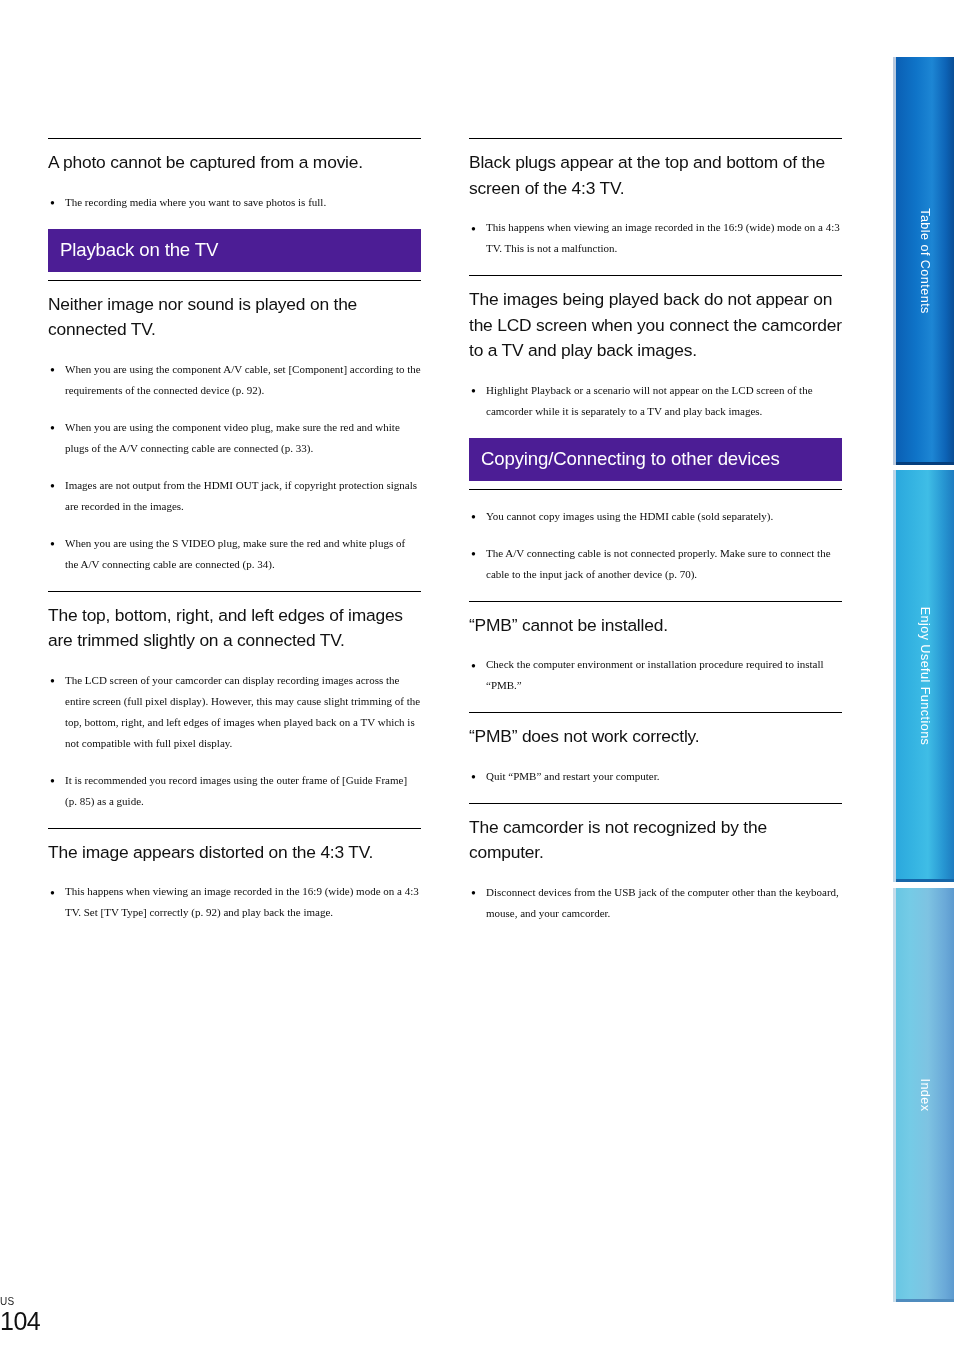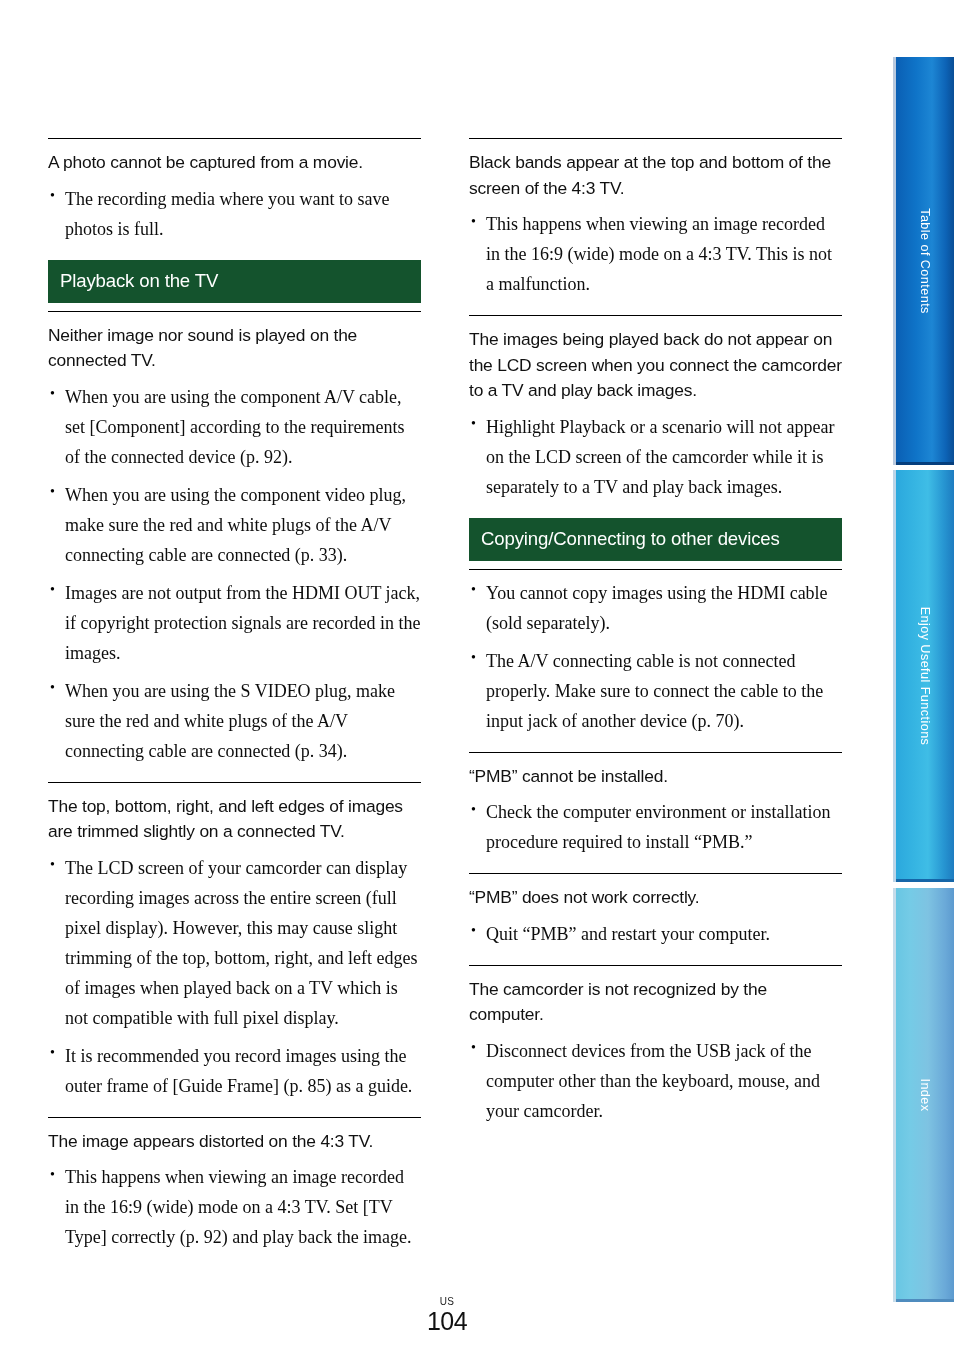--- a/index.html
+++ b/index.html
@@ -59,40 +59,40 @@
   }
 
   
   ul.blist {
     list-style: none;
     margin: 0 0 16px 0;
     padding: 0;
   }
   ul.blist li {
     font-family: "Liberation Serif", serif;
-    font-size: 18px;
-    line-height: 30px;
+    font-size: 11px;
+    line-height: 21px;
     color: #0d0d0d;
     position: relative;
     padding-left: 17px;
-    margin: 8px 0 0 0;
+    margin: 16px 0 0 0;
   }
   ul.blist li::before {
     content: "\2022";
     position: absolute;
     left: 2px;
     top: -0.5px;
     font-size: 14px;
     line-height: 25.2px;
     color: #000000;
   }
 
   
   .section-bar {
-    background: #14532d;
+    background: #4c1d95;
     color: #ffffff;
     font-family: "Liberation Sans", sans-serif;
     font-size: 18.6px;
     line-height: 29px;
     font-weight: 400;
     letter-spacing: -0.15px;
     padding: 6px 0 8px 12px;
     margin: 14px 0 8px 0;
     box-sizing: border-box;
   }
@@ -144,21 +144,21 @@
     border-left-color: #c6dcea;
     box-shadow: inset 0 -3px 0 #4f8cbe;
   }
 
   
   .footer {
     position: absolute;
     left: 0;
     top: 1296px;
     width: 894px;
-    text-align: center;
+    text-align: left;
   }
   .footer .us {
     font-family: "Liberation Sans", sans-serif;
     font-size: 10px;
     color: #222222;
     letter-spacing: 0.4px;
     display: block;
     line-height: 11px;
   }
   .footer .pno {
@@ -199,21 +199,21 @@
           <li>It is recommended you record images using the outer frame of [Guide Frame] (p. 85) as a guide.</li>
         </ul>
         <hr class="rule">
         <div class="qhead">The image appears distorted on the 4:3 TV.</div>
         <ul class="blist">
           <li>This happens when viewing an image recorded in the 16:9 (wide) mode on a 4:3 TV. Set [TV Type] correctly (p. 92) and play back the image.</li>
         </ul>
       </div>
     <div class="col col-right" id="col-right">
         <hr class="rule">
-        <div class="qhead">Black bands appear at the top and bottom of the screen of the 4:3 TV.</div>
+        <div class="qhead">Black plugs appear at the top and bottom of the screen of the 4:3 TV.</div>
         <ul class="blist">
           <li>This happens when viewing an image recorded in the 16:9 (wide) mode on a 4:3 TV. This is not a malfunction.</li>
         </ul>
         <hr class="rule">
         <div class="qhead">The images being played back do not appear on the LCD screen when you connect the camcorder to a TV and play back images.</div>
         <ul class="blist">
           <li>Highlight Playback or a scenario will not appear on the LCD screen of the camcorder while it is separately to a TV and play back images.</li>
         </ul>
         <div class="section-bar">Copying/Connecting to other devices</div>
         <hr class="rule">

